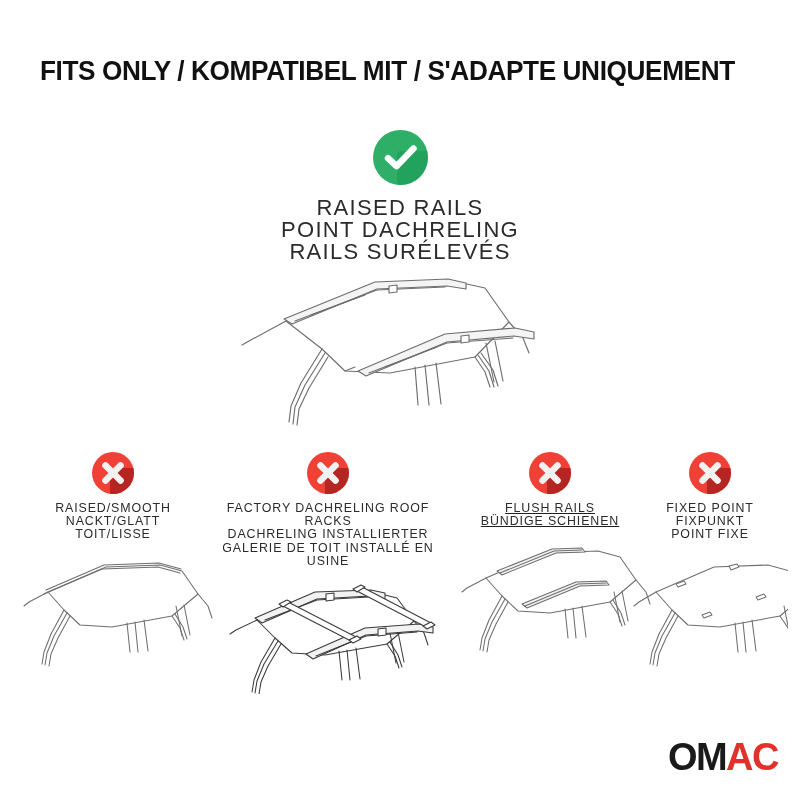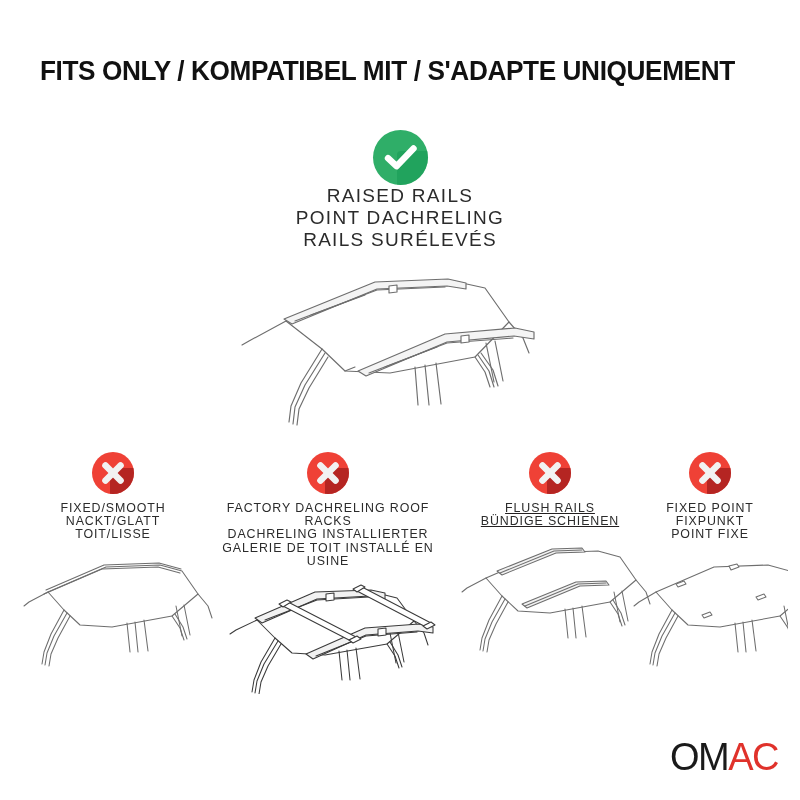--- a/index.html
+++ b/index.html
@@ -67,21 +67,22 @@
     opacity: 0.55;
     transform: rotate(0deg);
   }
   .check-glyph {
     position: absolute;
     left: 0; top: 0; right: 0; bottom: 0;
   }
   .check-glyph svg { display: block; width: 100%; height: 100%; }
 
   .primary-labels {
-    font-size: 19px;
+    margin-top: 12px;
+    font-size: 22px;
     line-height: 22px;
     letter-spacing: 1.3px;
     font-weight: 400;
     color: #2b2b2b;
   }
 
   
   .hero-illustration {
     position: absolute;
     left: 185px;
@@ -138,21 +139,21 @@
     height: 120px;
   }
   .reject-art svg { display: block; width: 100%; height: 100%; }
 
   
   .logo {
     position: absolute;
     right: 22px;
     bottom: 24px;
     font-family: "Liberation Sans", sans-serif;
-    font-weight: normal;
+    font-weight: bold;
     font-size: 38px;
     letter-spacing: -1.5px;
     line-height: 38px;
     white-space: nowrap;
   }
   .logo .om { color: #1a1a1a; }
   .logo .ac { color: #e0322b; }
 </style>
 </head>
 <body>
@@ -224,21 +225,21 @@
       <span class="x-glyph">
         <svg viewBox="0 0 42 42" xmlns="http://www.w3.org/2000/svg">
           <g stroke="#f2f2f2" stroke-width="6.6" stroke-linecap="round">
             <line x1="13.5" y1="13.5" x2="28.5" y2="28.5"></line>
             <line x1="28.5" y1="13.5" x2="13.5" y2="28.5"></line>
           </g>
         </svg>
       </span>
     </div>
     <div class="reject-labels">
-      <div>FIXED/SMOOTH</div>
+      <div>RAISED/SMOOTH</div>
       <div>NACKT/GLATT</div>
       <div>TOIT/LISSE</div>
     </div>
     <div class="reject-art">
       <svg viewBox="0 0 210 120" xmlns="http://www.w3.org/2000/svg">
         <g fill="none" stroke="#6e6e6e" stroke-width="1.05" stroke-linejoin="round" stroke-linecap="round">
           <path d="M40 44 L98 19 L152 17 L174 23 L190 46 L164 68 L104 79 L72 77 L56 62 Z" fill="#ffffff"></path>
           <path d="M40 44 L21 54 L16 58"></path>
           <path d="M56 62 L43 86 L36 104 L34 116"></path>
           <path d="M59 65 L46 88 L39 105 L37 117"></path>

